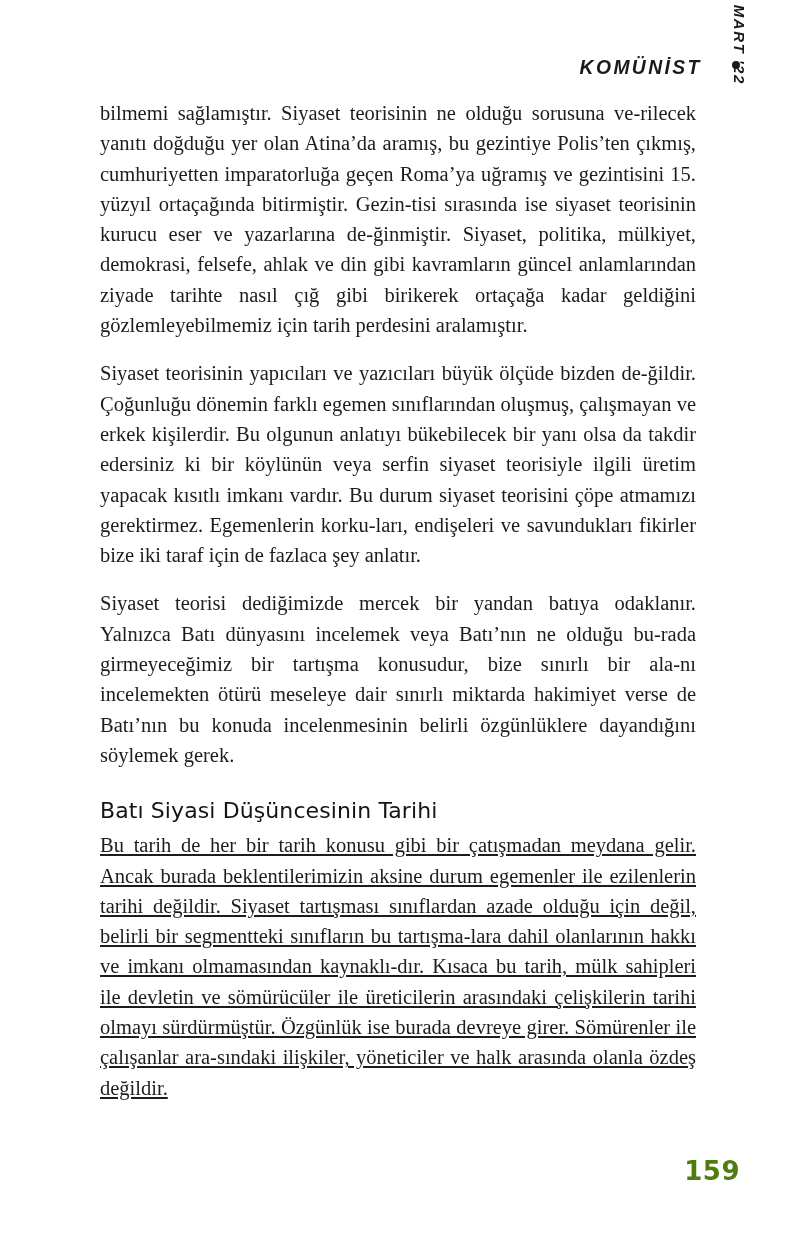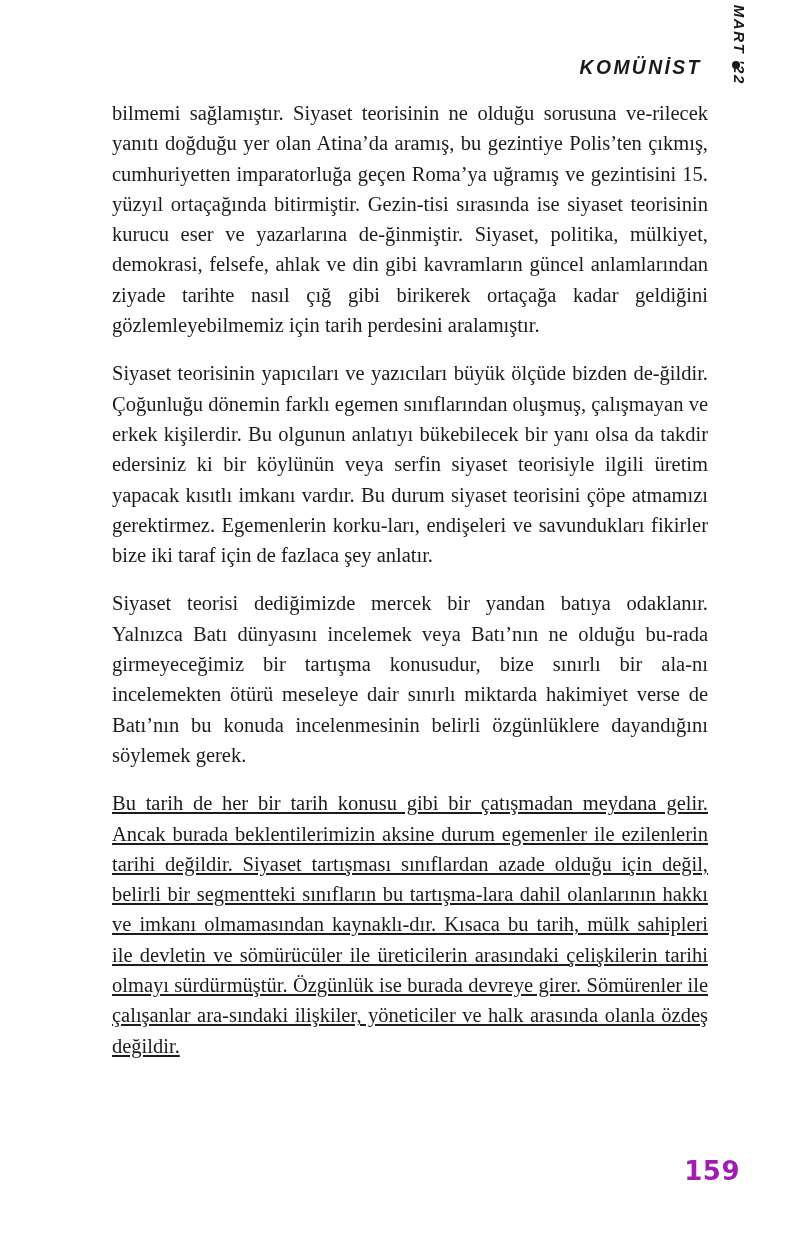--- a/index.html
+++ b/index.html
@@ -65,21 +65,21 @@
     letter-spacing: 1.6px;
     color: #1a1a1a;
     white-space: nowrap;
     transform: rotate(90deg);
     transform-origin: right top;
   }
 
   
   .text-column {
     position: absolute;
-    left: 112px;
+    left: 100px;
     top: 98px;
     width: 596px;
   }
 
   .body-par {
     margin: 0 0 18px 0;
     font-size: 20.5px;
     line-height: 30.3px;
     text-align: justify;
     text-justify: inter-word;
@@ -104,21 +104,21 @@
   }
 
   
   .folio {
     position: absolute;
     right: 58px;
     bottom: 55px;
     font-family: "DejaVu Sans", "Liberation Sans", sans-serif;
     font-weight: bold;
     font-size: 26px;
-    color: #a21caf;
+    color: #4d7c0f;
     letter-spacing: 0.5px;
   }
 </style>
 </head>
 <body>
 
 <div class="page">
 
   <div class="running-header">
     <div class="masthead">KOMÜNİST</div>
@@ -127,20 +127,21 @@
   </div>
 
   <div class="text-column">
 
     <p class="body-par">bilmemi sağlamıştır. Siyaset teorisinin ne olduğu sorusuna ve-rilecek yanıtı doğduğu yer olan Atina’da aramış, bu gezintiye Polis’ten çıkmış, cumhuriyetten imparatorluğa geçen Roma’ya uğramış ve gezintisini 15. yüzyıl ortaçağında bitirmiştir. Gezin-tisi sırasında ise siyaset teorisinin kurucu eser ve yazarlarına de-ğinmiştir. Siyaset, politika, mülkiyet, demokrasi, felsefe, ahlak ve din gibi kavramların güncel anlamlarından ziyade tarihte nasıl çığ gibi birikerek ortaçağa kadar geldiğini gözlemleyebilmemiz için tarih perdesini aralamıştır.</p>
 
     <p class="body-par">Siyaset teorisinin yapıcıları ve yazıcıları büyük ölçüde bizden de-ğildir. Çoğunluğu dönemin farklı egemen sınıflarından oluşmuş, çalışmayan ve erkek kişilerdir. Bu olgunun anlatıyı bükebilecek bir yanı olsa da takdir edersiniz ki bir köylünün veya serfin siyaset teorisiyle ilgili üretim yapacak kısıtlı imkanı vardır. Bu durum siyaset teorisini çöpe atmamızı gerektirmez. Egemenlerin korku-ları, endişeleri ve savundukları fikirler bize iki taraf için de fazlaca şey anlatır.</p>
 
     <p class="body-par">Siyaset teorisi dediğimizde mercek bir yandan batıya odaklanır. Yalnızca Batı dünyasını incelemek veya Batı’nın ne olduğu bu-rada girmeyeceğimiz bir tartışma konusudur, bize sınırlı bir ala-nı incelemekten ötürü meseleye dair sınırlı miktarda hakimiyet verse de Batı’nın bu konuda incelenmesinin belirli özgünlüklere dayandığını söylemek gerek.</p>
 
+    <h2 class="section-heading">Batı Siyasi Düşüncesinin Tarihi</h2>
 
     <p class="body-par">Bu tarih de her bir tarih konusu gibi bir çatışmadan meydana gelir. Ancak burada beklentilerimizin aksine durum egemenler ile ezilenlerin tarihi değildir. Siyaset tartışması sınıflardan azade olduğu için değil, belirli bir segmentteki sınıfların bu tartışma-lara dahil olanlarının hakkı ve imkanı olmamasından kaynaklı-dır. Kısaca bu tarih, mülk sahipleri ile devletin ve sömürücüler ile üreticilerin arasındaki çelişkilerin tarihi olmayı sürdürmüştür. Özgünlük ise burada devreye girer. Sömürenler ile çalışanlar ara-sındaki ilişkiler, yöneticiler ve halk arasında olanla özdeş değildir.</p>
 
   </div>
 
   <div class="folio">159</div>
 
 </div>
 
 </body></html>

